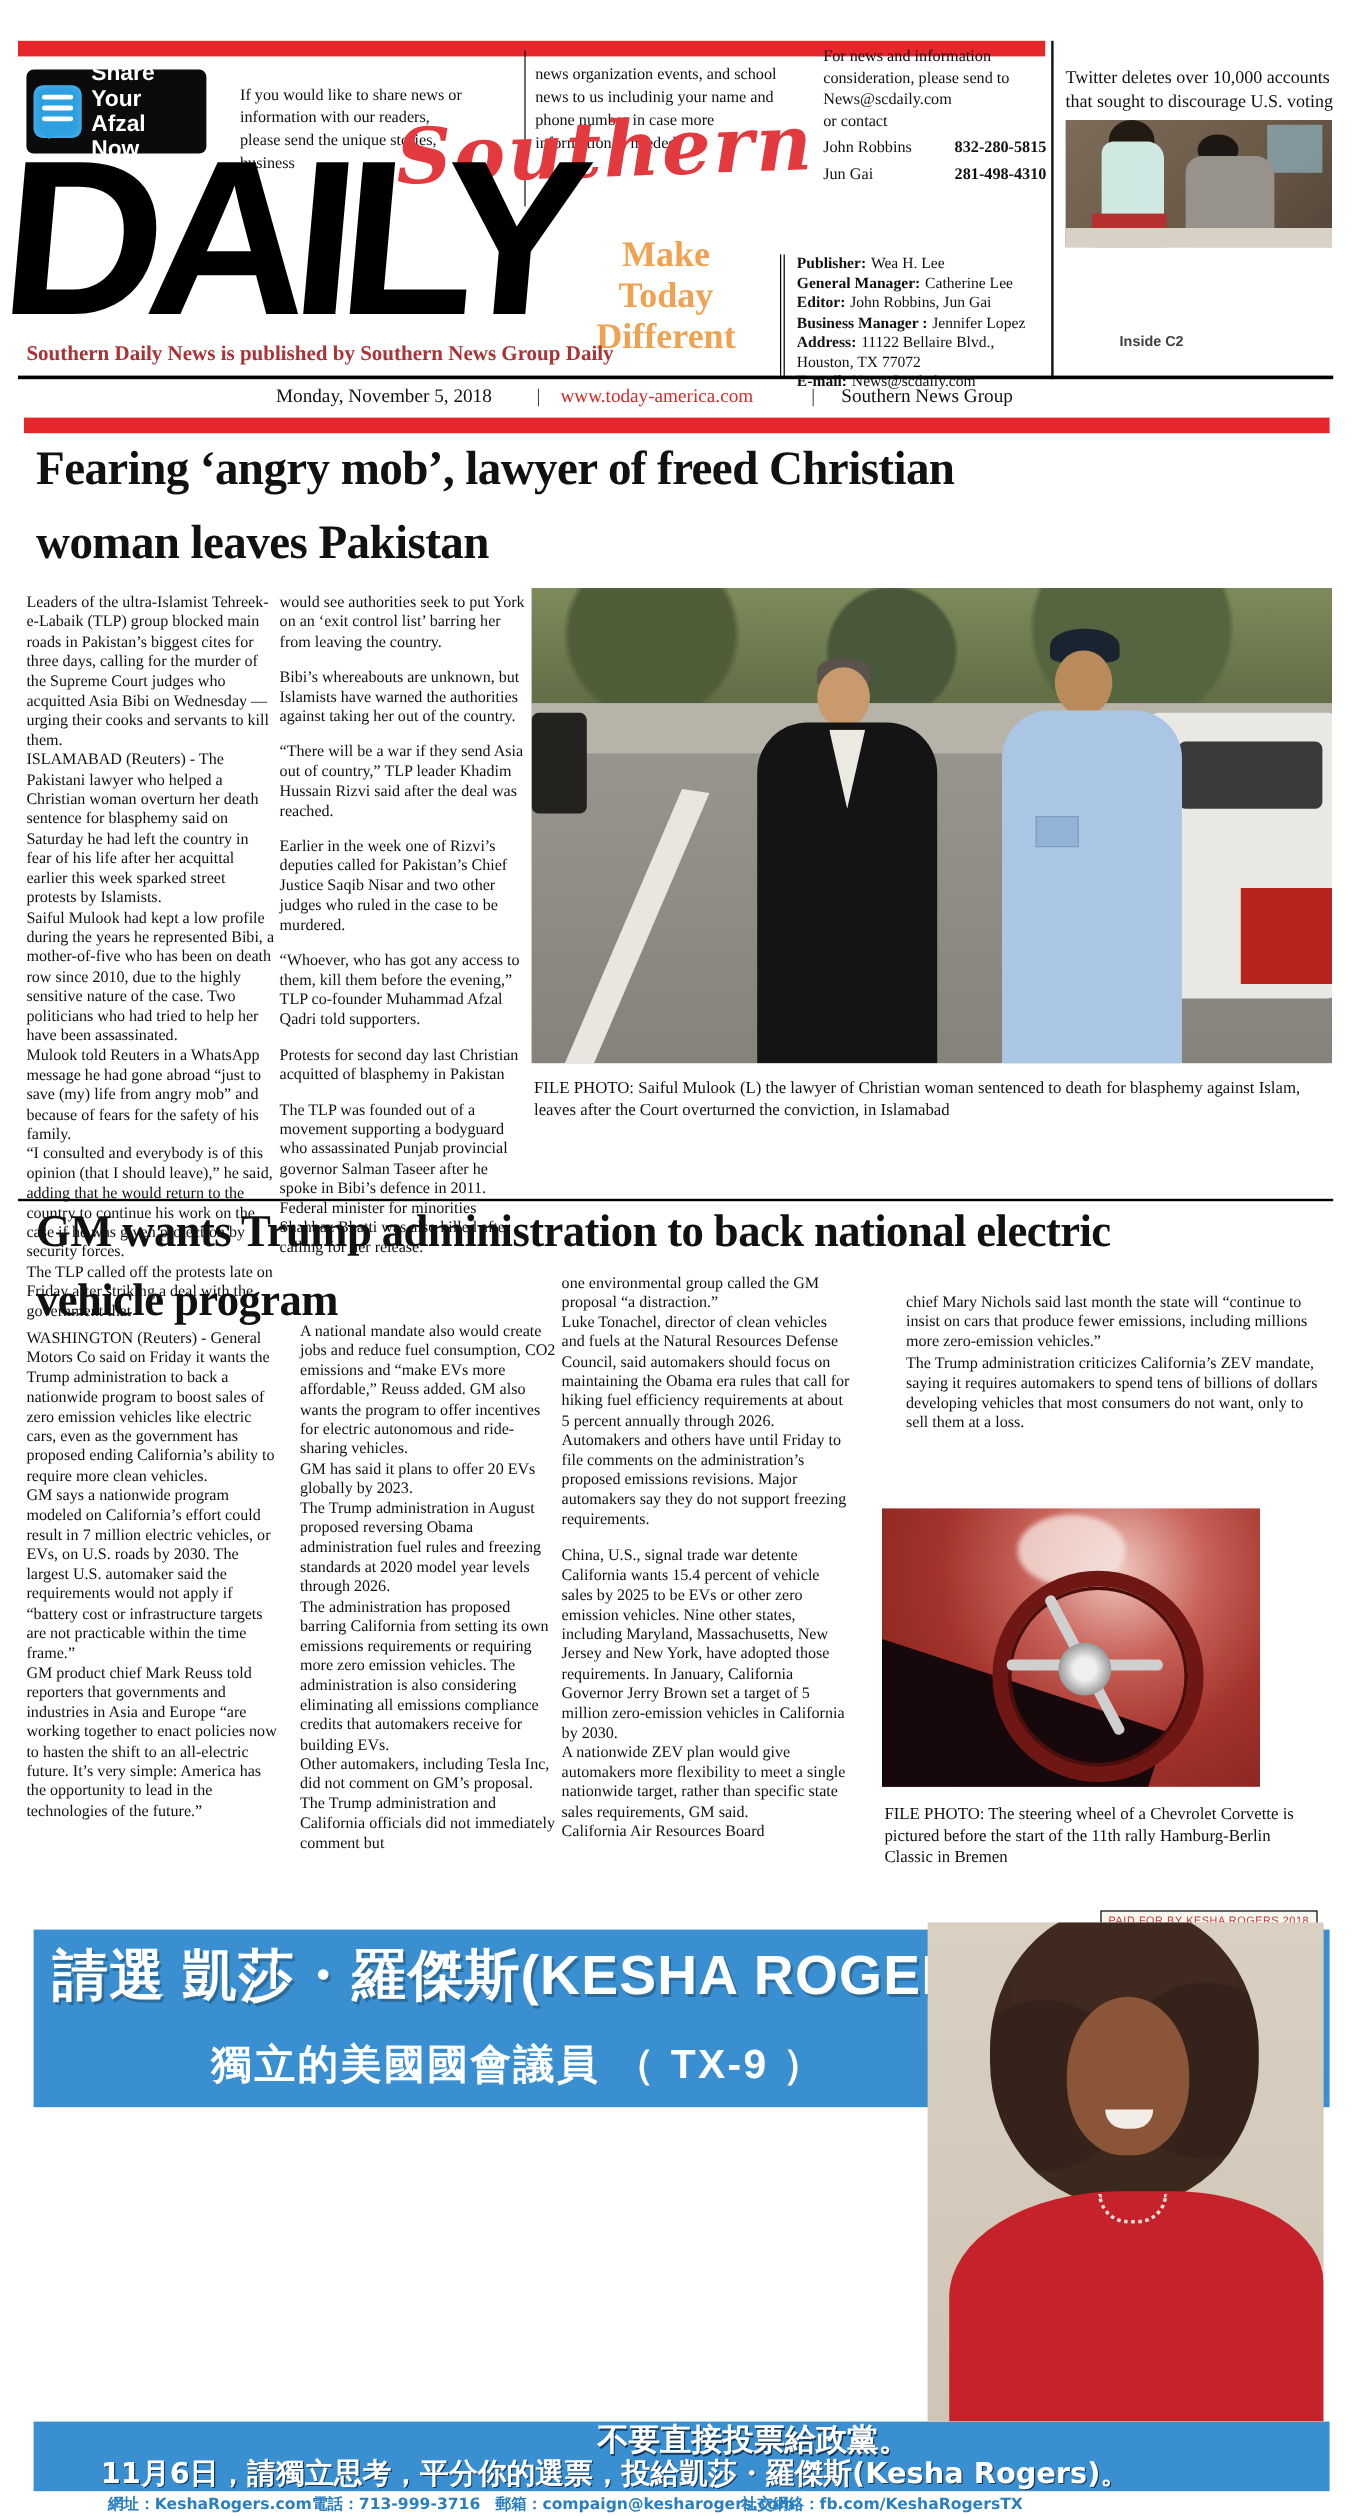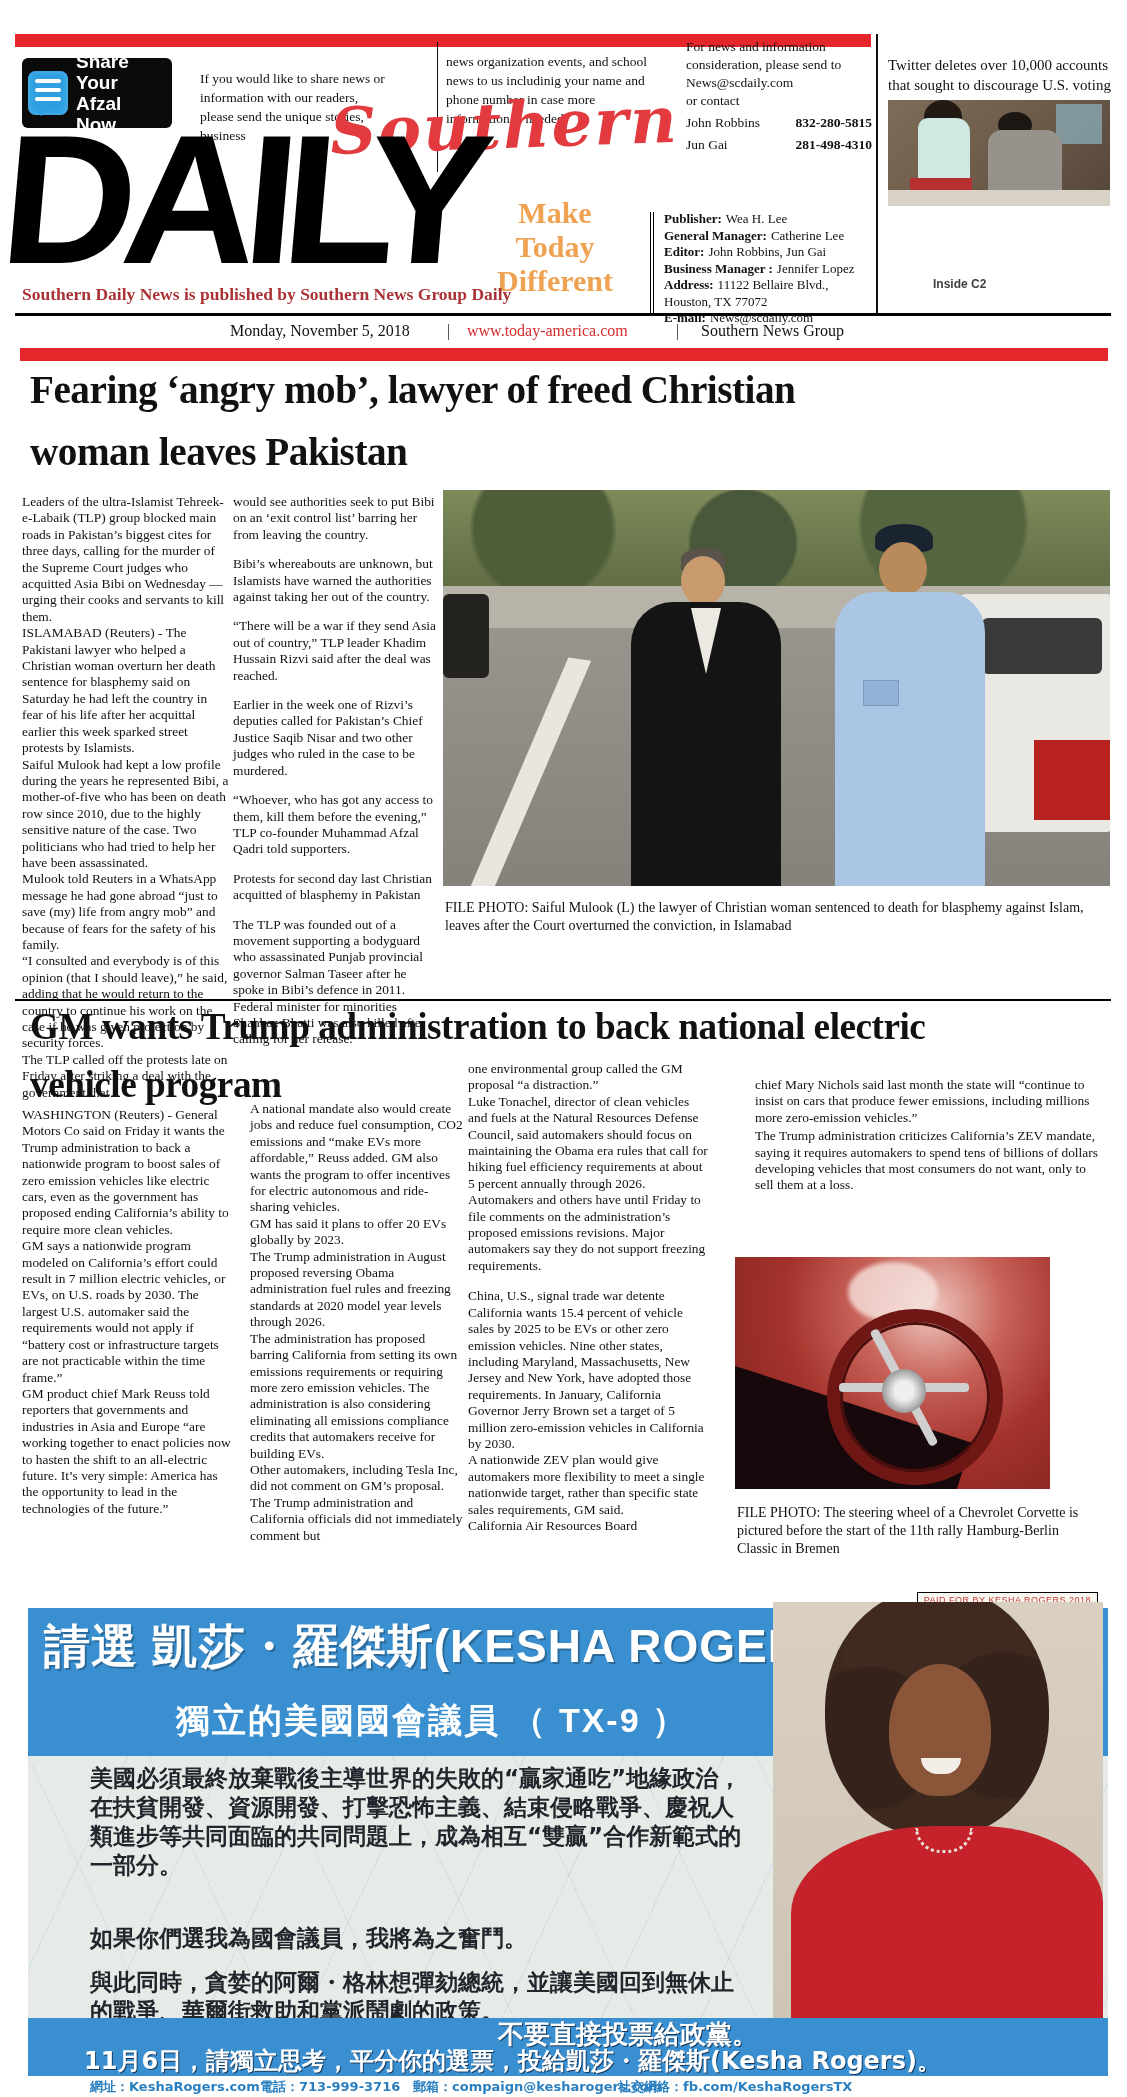--- a/index.html
+++ b/index.html
@@ -233,21 +233,21 @@
 
   <div class="abs col pak-col1">
     <p>Leaders of the ultra-Islamist Tehreek-e-Labaik (TLP) group blocked main roads in Pakistan’s biggest cites for three days, calling for the murder of the Supreme Court judges who acquitted Asia Bibi on Wednesday — urging their cooks and servants to kill them.</p>
     <p>ISLAMABAD (Reuters) - The Pakistani lawyer who helped a Christian woman overturn her death sentence for blasphemy said on Saturday he had left the country in fear of his life after her acquittal earlier this week sparked street protests by Islamists.</p>
     <p>Saiful Mulook had kept a low profile during the years he represented Bibi, a mother-of-five who has been on death row since 2010, due to the highly sensitive nature of the case. Two politicians who had tried to help her have been assassinated.</p>
     <p>Mulook told Reuters in a WhatsApp message he had gone abroad “just to save (my) life from angry mob” and because of fears for the safety of his family.</p>
     <p>“I consulted and everybody is of this opinion (that I should leave),” he said, adding that he would return to the country to continue his work on the case if he was given protection by security forces.</p>
     <p>The TLP called off the protests late on Friday after striking a deal with the government that</p>
   </div>
   <div class="abs col pak-col2">
-    <p>would see authorities seek to put Bibi on an ‘exit control list’ barring her from leaving the country.</p>
+    <p>would see authorities seek to put York on an ‘exit control list’ barring her from leaving the country.</p>
     <p>Bibi’s whereabouts are unknown, but Islamists have warned the authorities against taking her out of the country.</p>
     <p>“There will be a war if they send Asia out of country,” TLP leader Khadim Hussain Rizvi said after the deal was reached.</p>
     <p>Earlier in the week one of Rizvi’s deputies called for Pakistan’s Chief Justice Saqib Nisar and two other judges who ruled in the case to be murdered.</p>
     <p>“Whoever, who has got any access to them, kill them before the evening,” TLP co-founder Muhammad Afzal Qadri told supporters.</p>
     <p>Protests for second day last Christian acquitted of blasphemy in Pakistan</p>
     <p>The TLP was founded out of a movement supporting a bodyguard who assassinated Punjab provincial governor Salman Taseer after he spoke in Bibi’s defence in 2011. Federal minister for minorities Shahbaz Bhatti was also killed after calling for her release.</p>
   </div>
 
   <div class="abs pak-photo">
     <span class="pk-trees"></span>
@@ -308,25 +308,20 @@
     <span class="gw-hub"></span>
   </div>
   <p class="abs caption gm-caption" style="margin:0">FILE PHOTO: The steering wheel of a Chevrolet Corvette is pictured before the start of the 11th rally Hamburg-Berlin Classic in Bremen</p>
 
   <div class="abs ad">
     <div class="abs paid-box">PAID FOR BY KESHA ROGERS 2018</div>
     <div class="abs ad-band-top">
       <div class="abs ad-title">請選 凱莎・羅傑斯(KESHA ROGERS)</div>
       <div class="abs ad-subtitle">獨立的美國國會議員 （ TX-9 ）</div>
     </div>
-    <div class="abs ad-body">
-      <div class="abs ad-p ad-p1">美國必須最終放棄戰後主導世界的失敗的“贏家通吃”地緣政治，在扶貧開發、資源開發、打擊恐怖主義、結束侵略戰爭、慶祝人類進步等共同面臨的共同問題上，成為相互“雙贏”合作新範式的一部分。</div>
-      <div class="abs ad-p ad-p2">如果你們選我為國會議員，我將為之奮鬥。</div>
-      <div class="abs ad-p ad-p3">與此同時，貪婪的阿爾・格林想彈劾總統，並讓美國回到無休止的戰爭、華爾街救助和黨派鬧劇的政策。</div>
-    </div>
     <div class="abs kesha-photo">
       <span class="kp-hair"></span>
       <span class="kp-face"></span>
       <span class="kp-smile"></span>
       <span class="kp-body"></span>
       <span class="kp-necklace"></span>
     </div>
     <div class="abs ad-band-bottom">
       <div class="abs ad-slogan1">不要直接投票給政黨。</div>
       <div class="abs ad-slogan2">11月6日，請獨立思考，平分你的選票，投給凱莎・羅傑斯(Kesha Rogers)。</div>

